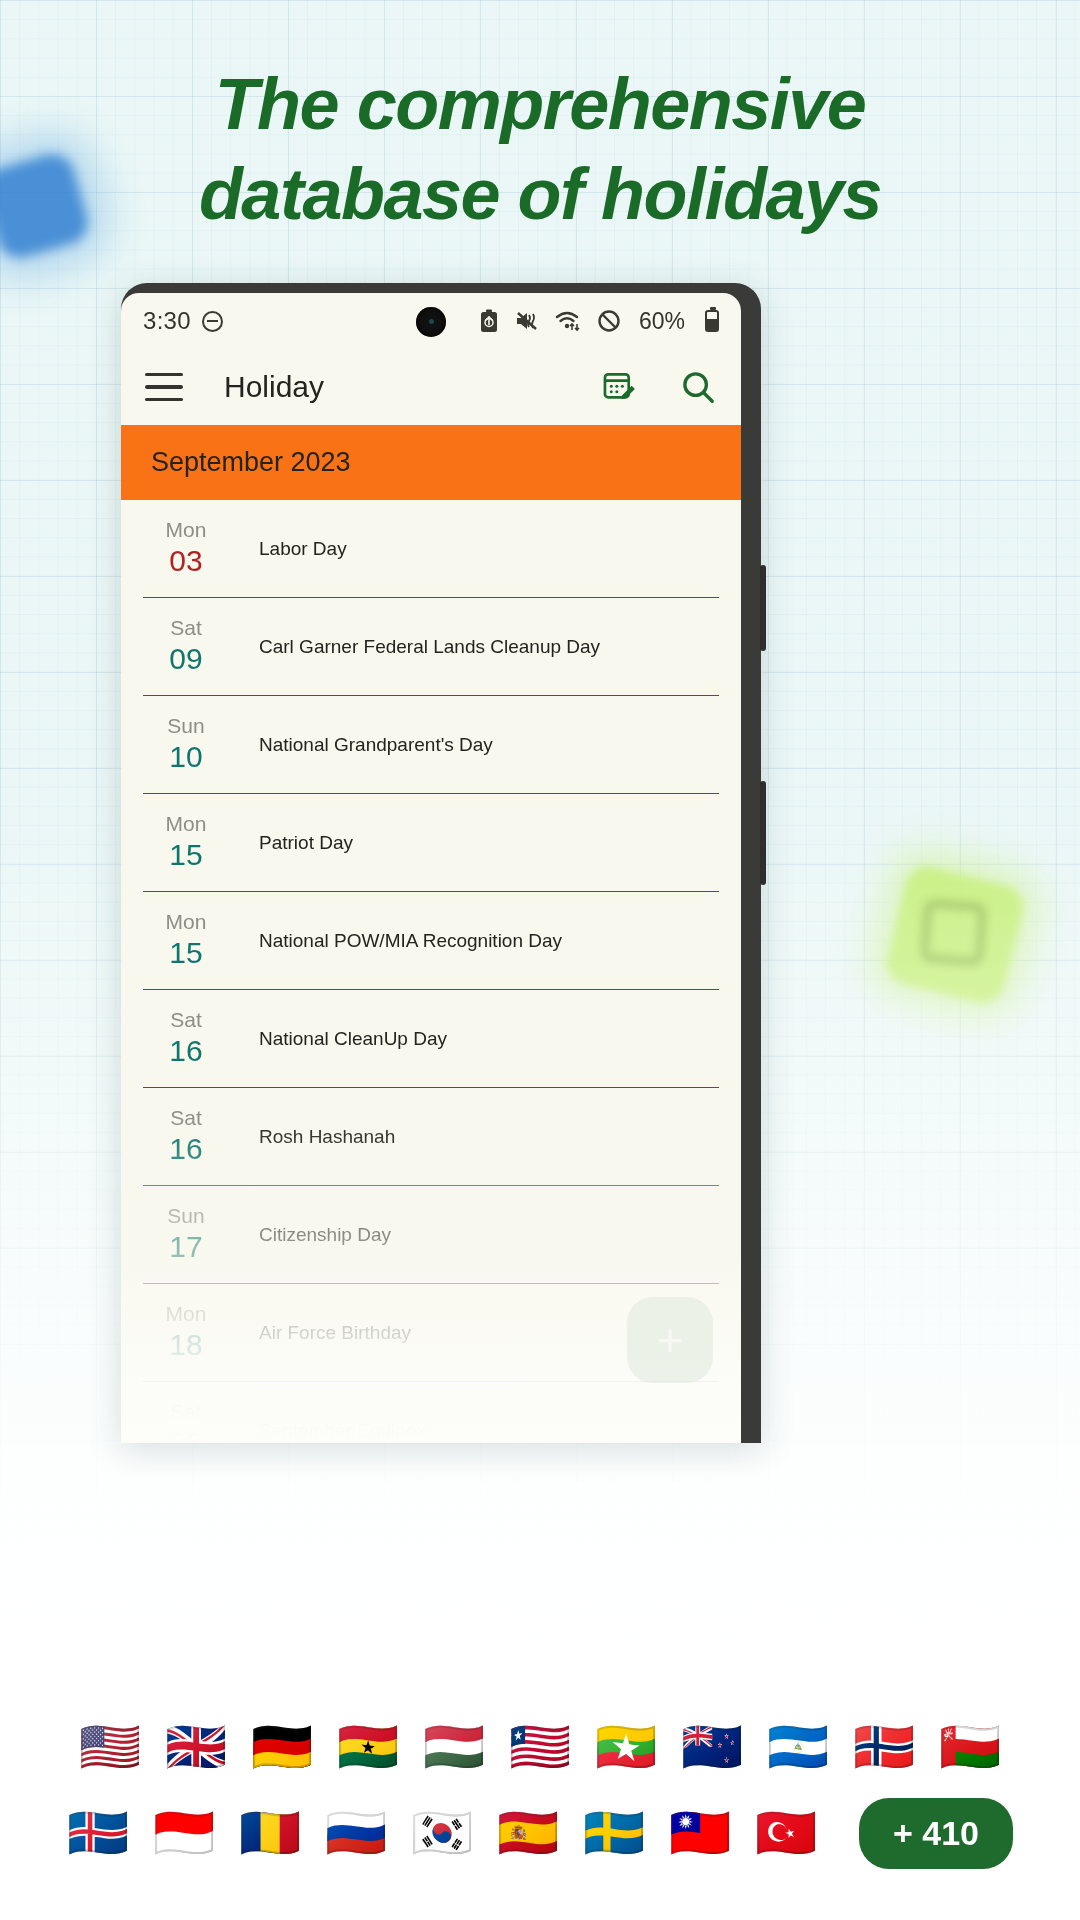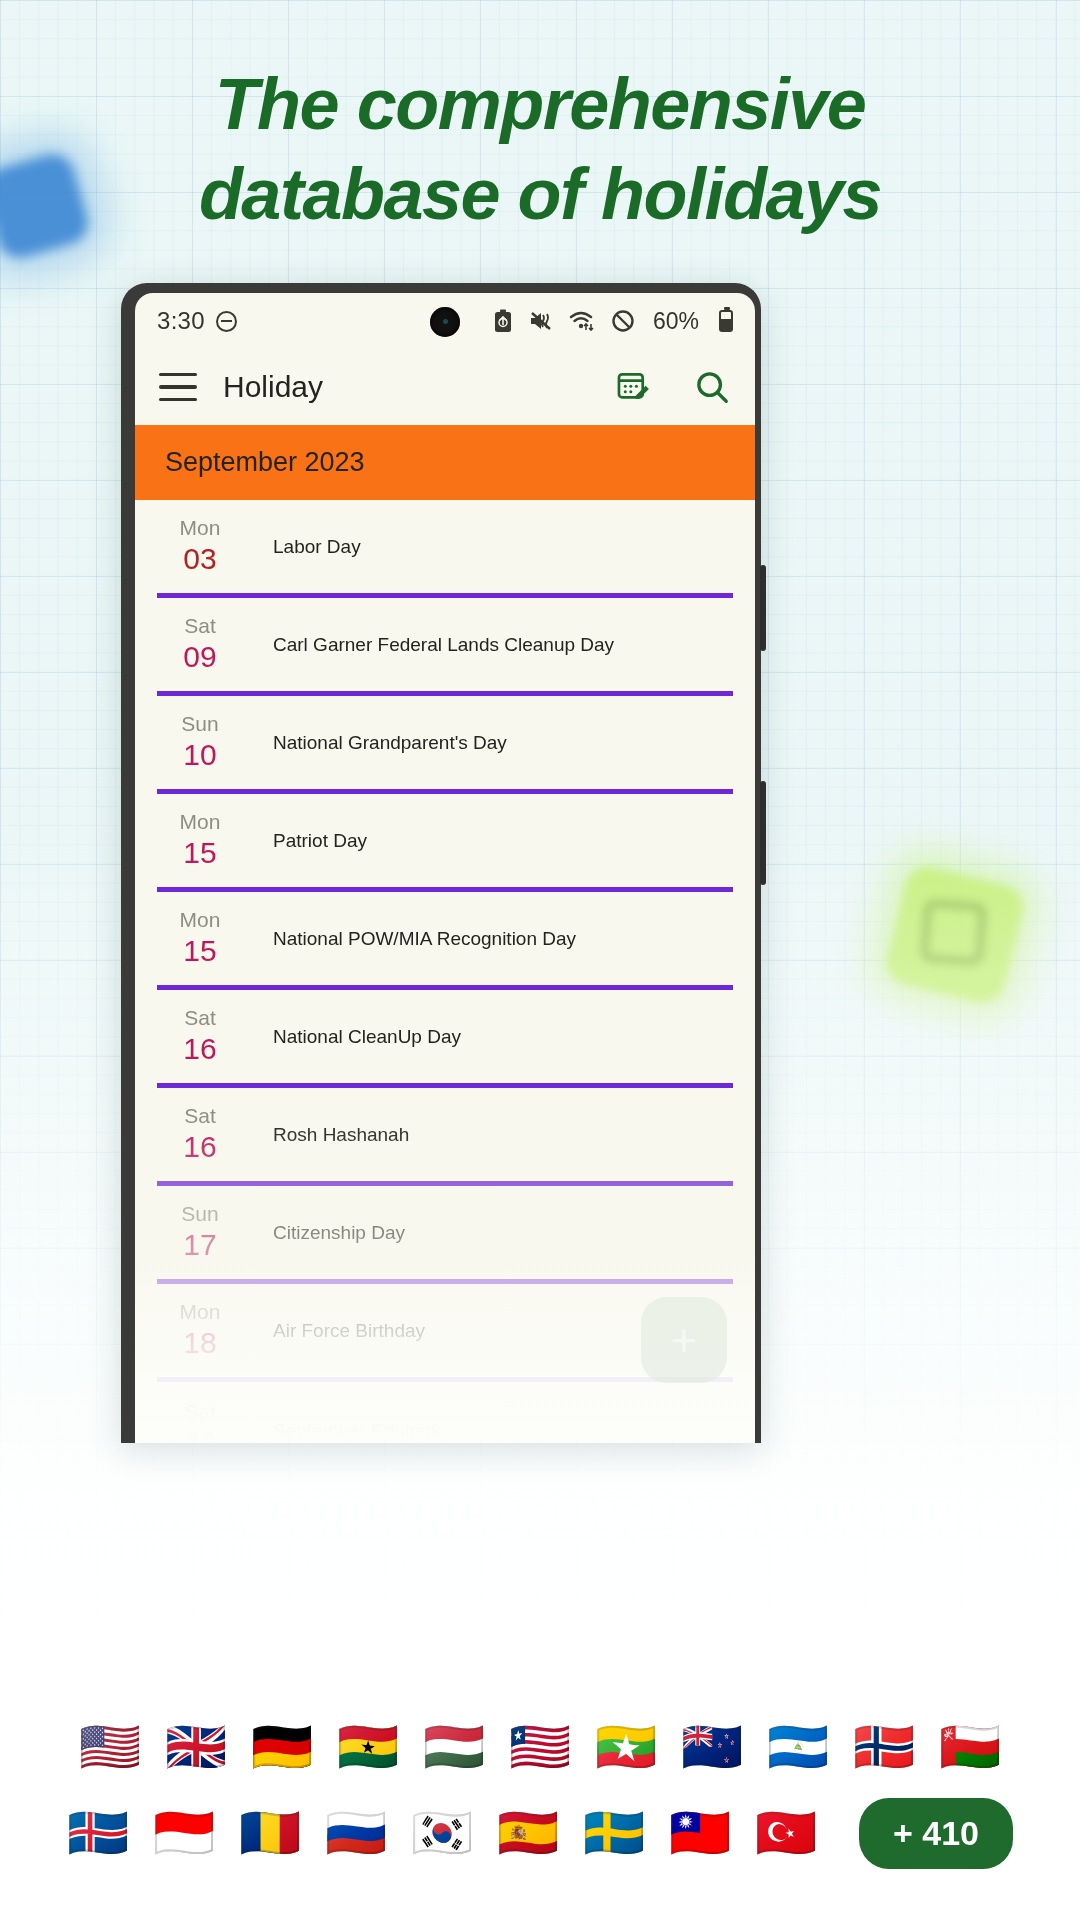--- a/index.html
+++ b/index.html
@@ -64,21 +64,21 @@
   }
   #headline .l2 { display: block; margin-top: 18px; }
 
   
   #phone {
     position: absolute;
     left: 121px; top: 283px;
     width: 640px; height: 1160px;
     background: #3a3a38;
     border-radius: 26px 26px 0 0;
-    padding: 10px 10px 0 14px;
+    padding: 10px 10px 0 0;
     box-shadow: 0 6px 34px rgba(40,70,70,.18);
   }
   
   #btn-power, #btn-vol {
     position: absolute; right: -5px; width: 6px; background: #2e2e2c;
     border-radius: 3px;
   }
   #btn-power { top: 282px; height: 86px; }
   #btn-vol   { top: 498px; height: 104px; }
 
@@ -125,49 +125,49 @@
     background: linear-gradient(to top, #3a3a33 60%, transparent 60%);
   }
   #battery-glyph::before {
     content:""; position:absolute; left:3px; top:-5px;
     width: 6px; height: 3px; background: #3a3a33; border-radius: 1px;
   }
 
   
   #appbar {
     height: 76px; display: flex; align-items: center;
-    padding: 0 24px; background: #f9f8ef;
+    padding: 0 24px; background: #f9f8ef; gap: 15px;
   }
   #menu-button { width: 38px; height: 28px; display:flex; flex-direction:column;
      justify-content: space-between; cursor: pointer; }
   #menu-button span { display:block; height: 3.4px; background:#34342e; border-radius:2px; }
   #app-title { font-size: 30px; color: #23231f; margin-left: 26px; }
   #appbar-actions { margin-left:auto; display:flex; align-items:center; gap: 40px; }
   .appbar-icon { width: 38px; height: 38px; color: #1d6b2c; }
 
   
   .month-header {
     background: #f97316; padding: 22px 30px;
     font-size: 27px; color: #23231f;
   }
 
   
   .row {
     display: flex; align-items: center;
     padding: 15px 0 15px 0; margin: 0 22px;
-    border-bottom: 5px solid #6d28d9;
+    border-bottom: 1px solid #6d28d9;
     min-height: 98px;
   }
   .row:last-child { border-bottom: 1px solid #e0ded2; }
   .date-col {
     width: 86px; text-align: center; flex: 0 0 86px;
   }
   .dow { font-size: 21px; color: #8e8e85; line-height: 1.15; }
   .dnum { font-size: 30px; line-height: 1.25; }
-  .dnum.green { color: #be185d; }
+  .dnum.green { color: #0f766e; }
   .dnum.red   { color: #b12222; }
   .hol-name { font-size: 19px; color: #23231f; margin-left: 30px; }
 
   
   #list-fade {
     position: absolute; left: 0; right: 0; bottom: 0; height: 330px;
     background: linear-gradient(to bottom, rgba(249,248,239,0) 0%, rgba(249,248,239,.55) 42%, rgba(252,252,248,.93) 78%, #fdfdfa 100%);
     pointer-events: none;
   }
 

